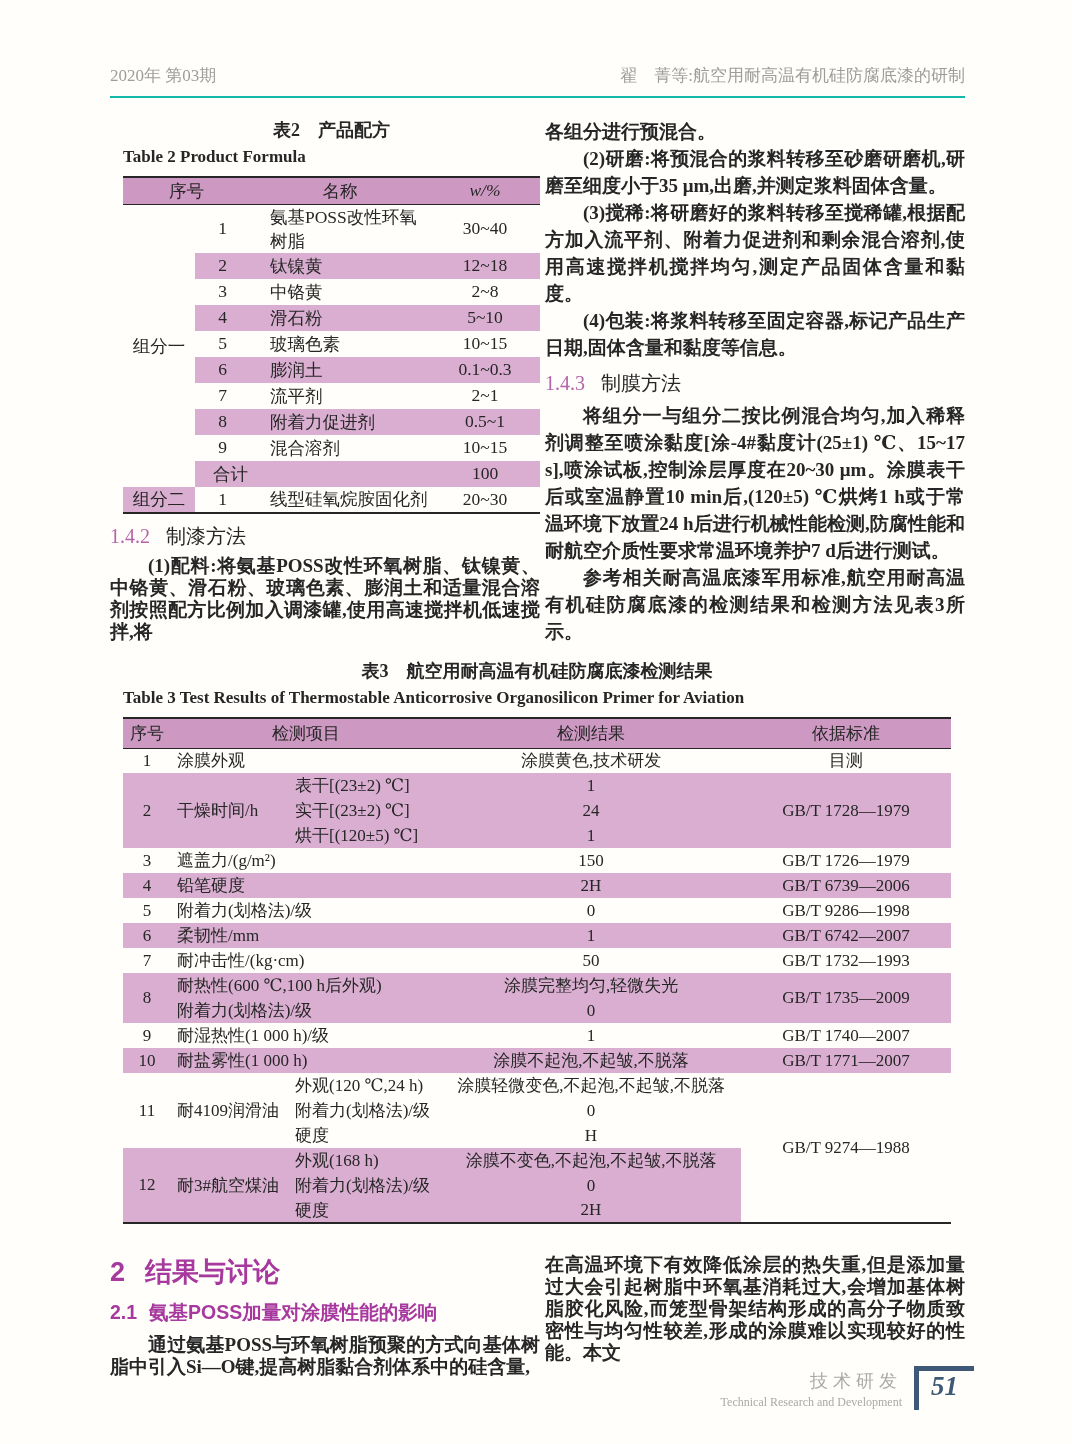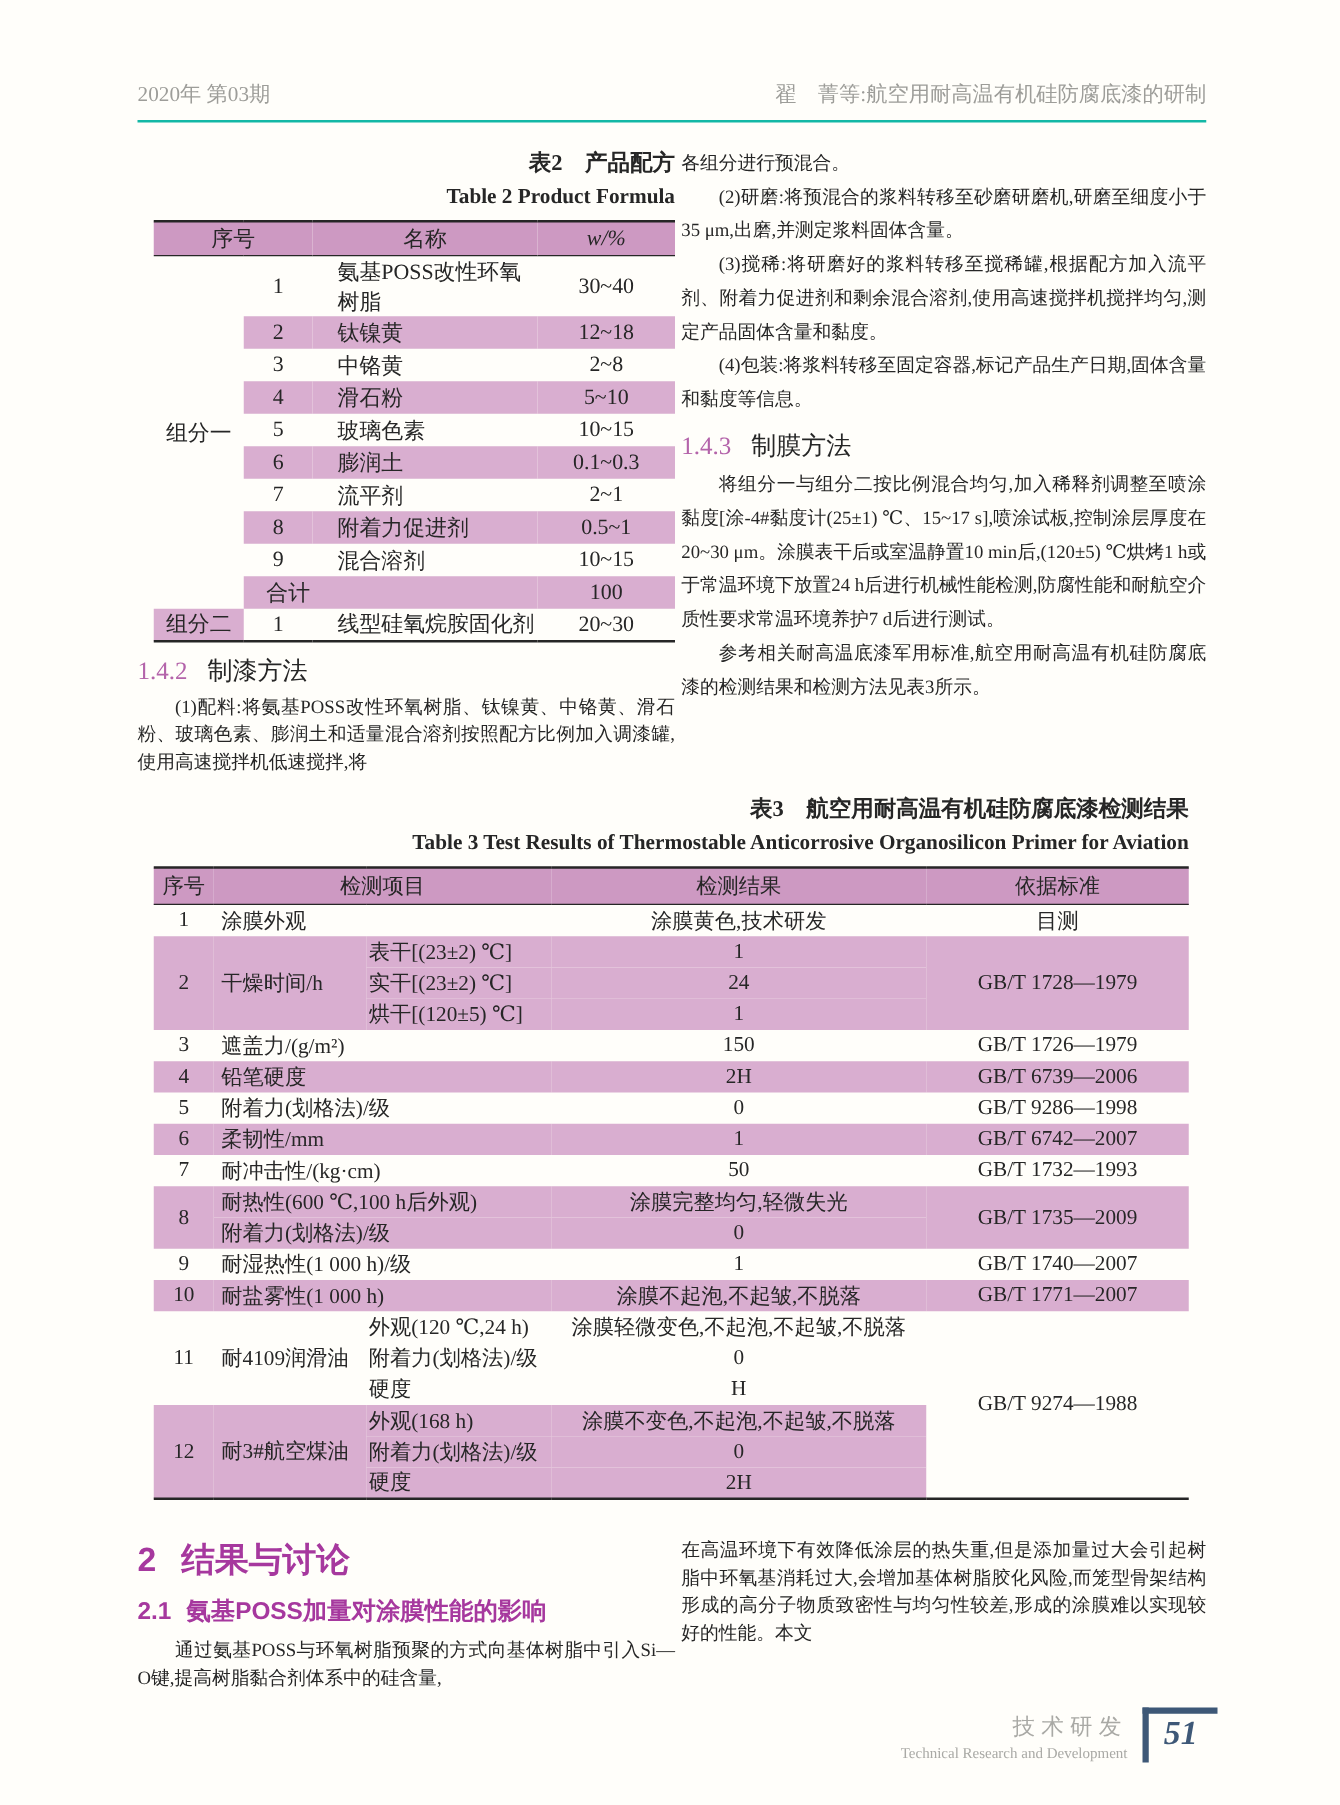--- a/index.html
+++ b/index.html
@@ -9,22 +9,22 @@
 
   
   .pagehead { display:flex; justify-content:space-between; align-items:flex-end;
               color:#9d9d99; font-size:17px; padding-bottom:9px;
               border-bottom:2px solid #14b8a6; }
 
   
   .cols { display:grid; grid-template-columns:430px 420px; column-gap:5px; margin-top:20px; }
 
   
-  .cap-zh { text-align:right; font-weight:bold; font-size:18px; margin-bottom:5px; }
-  .cap-en { text-align:right; font-weight:bold; font-size:17px; margin-bottom:9px; }
+  .cap-zh { text-align:center; font-weight:bold; font-size:18px; margin-bottom:5px; }
+  .cap-en { text-align:left; font-weight:bold; font-size:17px; margin-bottom:9px; }
 
   table { border-collapse:collapse; table-layout:fixed; }
   td, th { vertical-align:middle; }
 
   
   .t2wrap { margin-left:13px; width:417px; }
   .t2 { width:417px; font-size:17.5px;
         border-top:2.5px solid #262626; border-bottom:2.5px solid #262626; }
   .t2 th { font-weight:normal; height:27px; background:var(--pink-head);
            border-bottom:1.5px solid #262626; text-align:center; }
@@ -49,21 +49,21 @@
   .subhead { font-size:20px; margin:9px 0 5px 0; }
   .subhead .num { color:var(--accent-purple); margin-right:16px; }
   .h2big { font-family:"Liberation Sans","DejaVu Sans",sans-serif; font-weight:bold;
            color:var(--accent-magenta); font-size:27px; margin-bottom:9px; }
   .h2big .num { margin-right:20px; }
   .h3 { font-family:"Liberation Sans","DejaVu Sans",sans-serif; font-weight:bold;
         color:var(--accent-magenta); font-size:19.5px; margin-bottom:8px; }
   .h3 .num { margin-right:12px; }
 
   
-  .para { font-size:15px; line-height:27px; text-align:justify; }
+  .para { font-size:19px; line-height:27px; text-align:justify;font-weight:bold; }
   .para.tall { line-height:22px; }
   .indent { text-indent:2em; }
 
   .t3block { margin-top:14px; }
   .botcols { margin-top:30px; }
 
   
   .pagefoot { position:absolute; right:98px; bottom:34px;
               display:flex; align-items:flex-end; gap:12px;justify-content:space-between; }
   .foot-text { text-align:right; color:#a9a9a5; }

